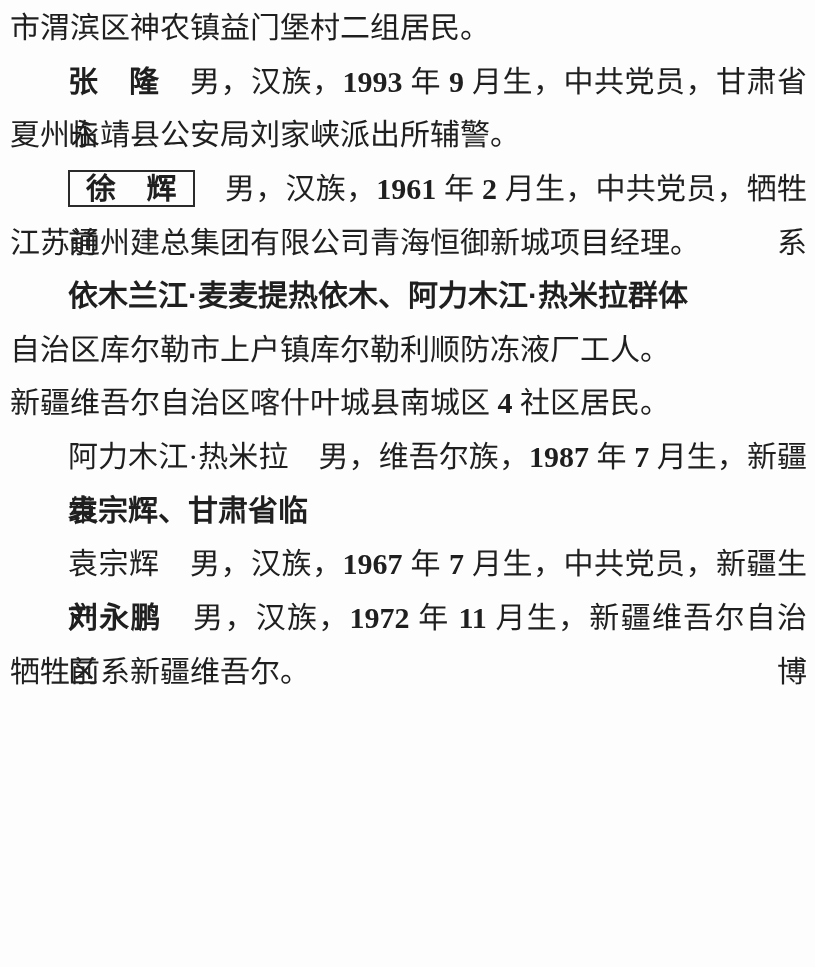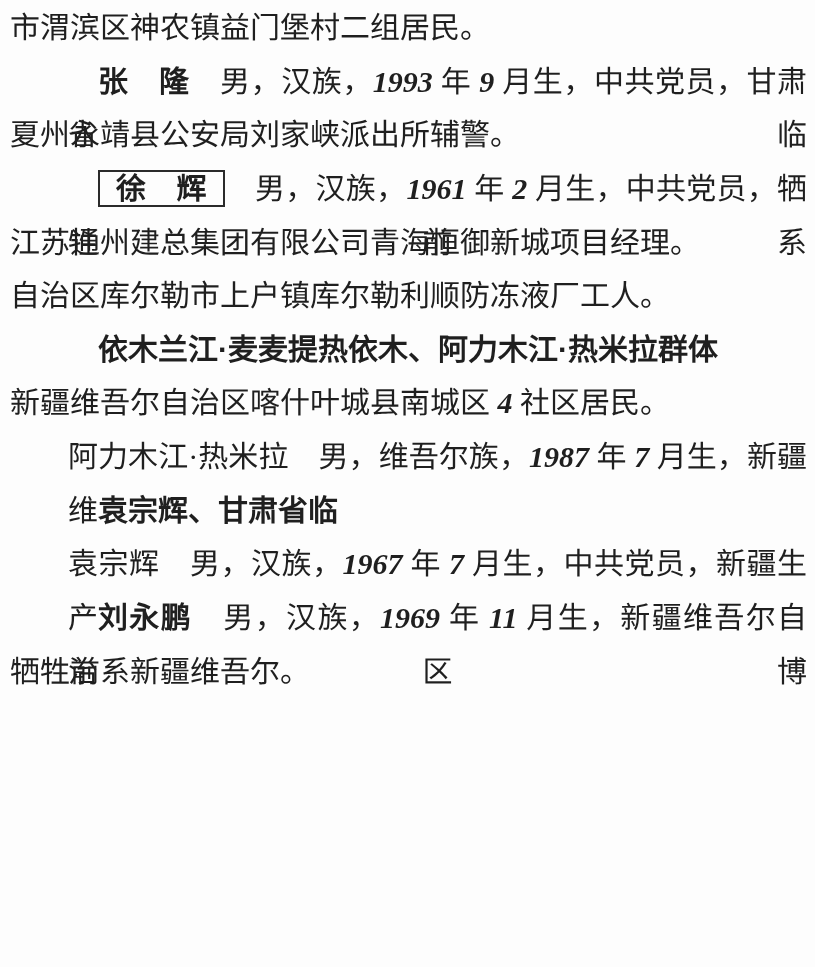--- a/index.html
+++ b/index.html
@@ -36,44 +36,42 @@
     padding-left:58px;
   }
   .run-body,
   .run-member-name{
     font-family:"Liberation Serif","DejaVu Serif",serif;
     font-weight:400;
   }
   .run-num{
     font-family:"Liberation Serif","DejaVu Serif",serif;
     font-weight:700;
-    font-style:italic;
   }
   .run-heading,
   .run-person-name,
   .run-person-name-boxed{
     font-family:"Liberation Sans","DejaVu Sans",sans-serif;
     font-weight:700;
-    margin-left:30px;
   }
   .run-person-name-boxed{
     border:2px solid var(--box);
     padding:0 16px;
   }
 </style>
 </head>
 <body>
 
 <div class="page" id="doc">
     <div class="line"><span class="run-body">市渭滨区神农镇益门堡村二组居民。</span></div>
     <div class="line indent justify"><span class="run-person-name">张　隆</span><span class="run-body">　男，汉族，</span><span class="run-num">1993</span><span class="run-body"> 年 </span><span class="run-num">9</span><span class="run-body"> 月生，中共党员，甘肃省临</span></div>
     <div class="line"><span class="run-body">夏州永靖县公安局刘家峡派出所辅警。</span></div>
     <div class="line indent justify"><span class="run-person-name-boxed">徐　辉</span><span class="run-body">　男，汉族，</span><span class="run-num">1961</span><span class="run-body"> 年 </span><span class="run-num">2</span><span class="run-body"> 月生，中共党员，牺牲前系</span></div>
     <div class="line"><span class="run-body">江苏通州建总集团有限公司青海恒御新城项目经理。</span></div>
+    <div class="line indent"><span class="run-heading">依木兰江·麦麦提热依木、阿力木江·热米拉群体</span></div>
     <div class="line"><span class="run-body">自治区库尔勒市上户镇库尔勒利顺防冻液厂工人。</span></div>
-    <div class="line indent"><span class="run-heading">依木兰江·麦麦提热依木、阿力木江·热米拉群体</span></div>
     <div class="line"><span class="run-body">新疆维吾尔自治区喀什叶城县南城区 </span><span class="run-num">4</span><span class="run-body"> 社区居民。</span></div>
     <div class="line indent justify"><span class="run-member-name">阿力木江·热米拉</span><span class="run-body">　男，维吾尔族，</span><span class="run-num">1987</span><span class="run-body"> 年 </span><span class="run-num">7</span><span class="run-body"> 月生，新疆维</span></div>
     <div class="line indent"><span class="run-heading">袁宗辉、甘肃省临</span></div>
     <div class="line indent justify"><span class="run-member-name">袁宗辉</span><span class="run-body">　男，汉族，</span><span class="run-num">1967</span><span class="run-body"> 年 </span><span class="run-num">7</span><span class="run-body"> 月生，中共党员，新疆生产</span></div>
-    <div class="line indent justify"><span class="run-person-name">刘永鹏</span><span class="run-body">　男，汉族，</span><span class="run-num">1969</span><span class="run-body"> 年 </span><span class="run-num">11</span><span class="run-body"> 月生，新疆维吾尔自治区博</span></div>
+    <div class="line indent justify"><span class="run-person-name">刘永鹏</span><span class="run-body">　男，汉族，</span><span class="run-num">1972</span><span class="run-body"> 年 </span><span class="run-num">11</span><span class="run-body"> 月生，新疆维吾尔自治区博</span></div>
     <div class="line"><span class="run-body">牺牲前系新疆维吾尔。</span></div>
   </div>
 
 </body></html>

